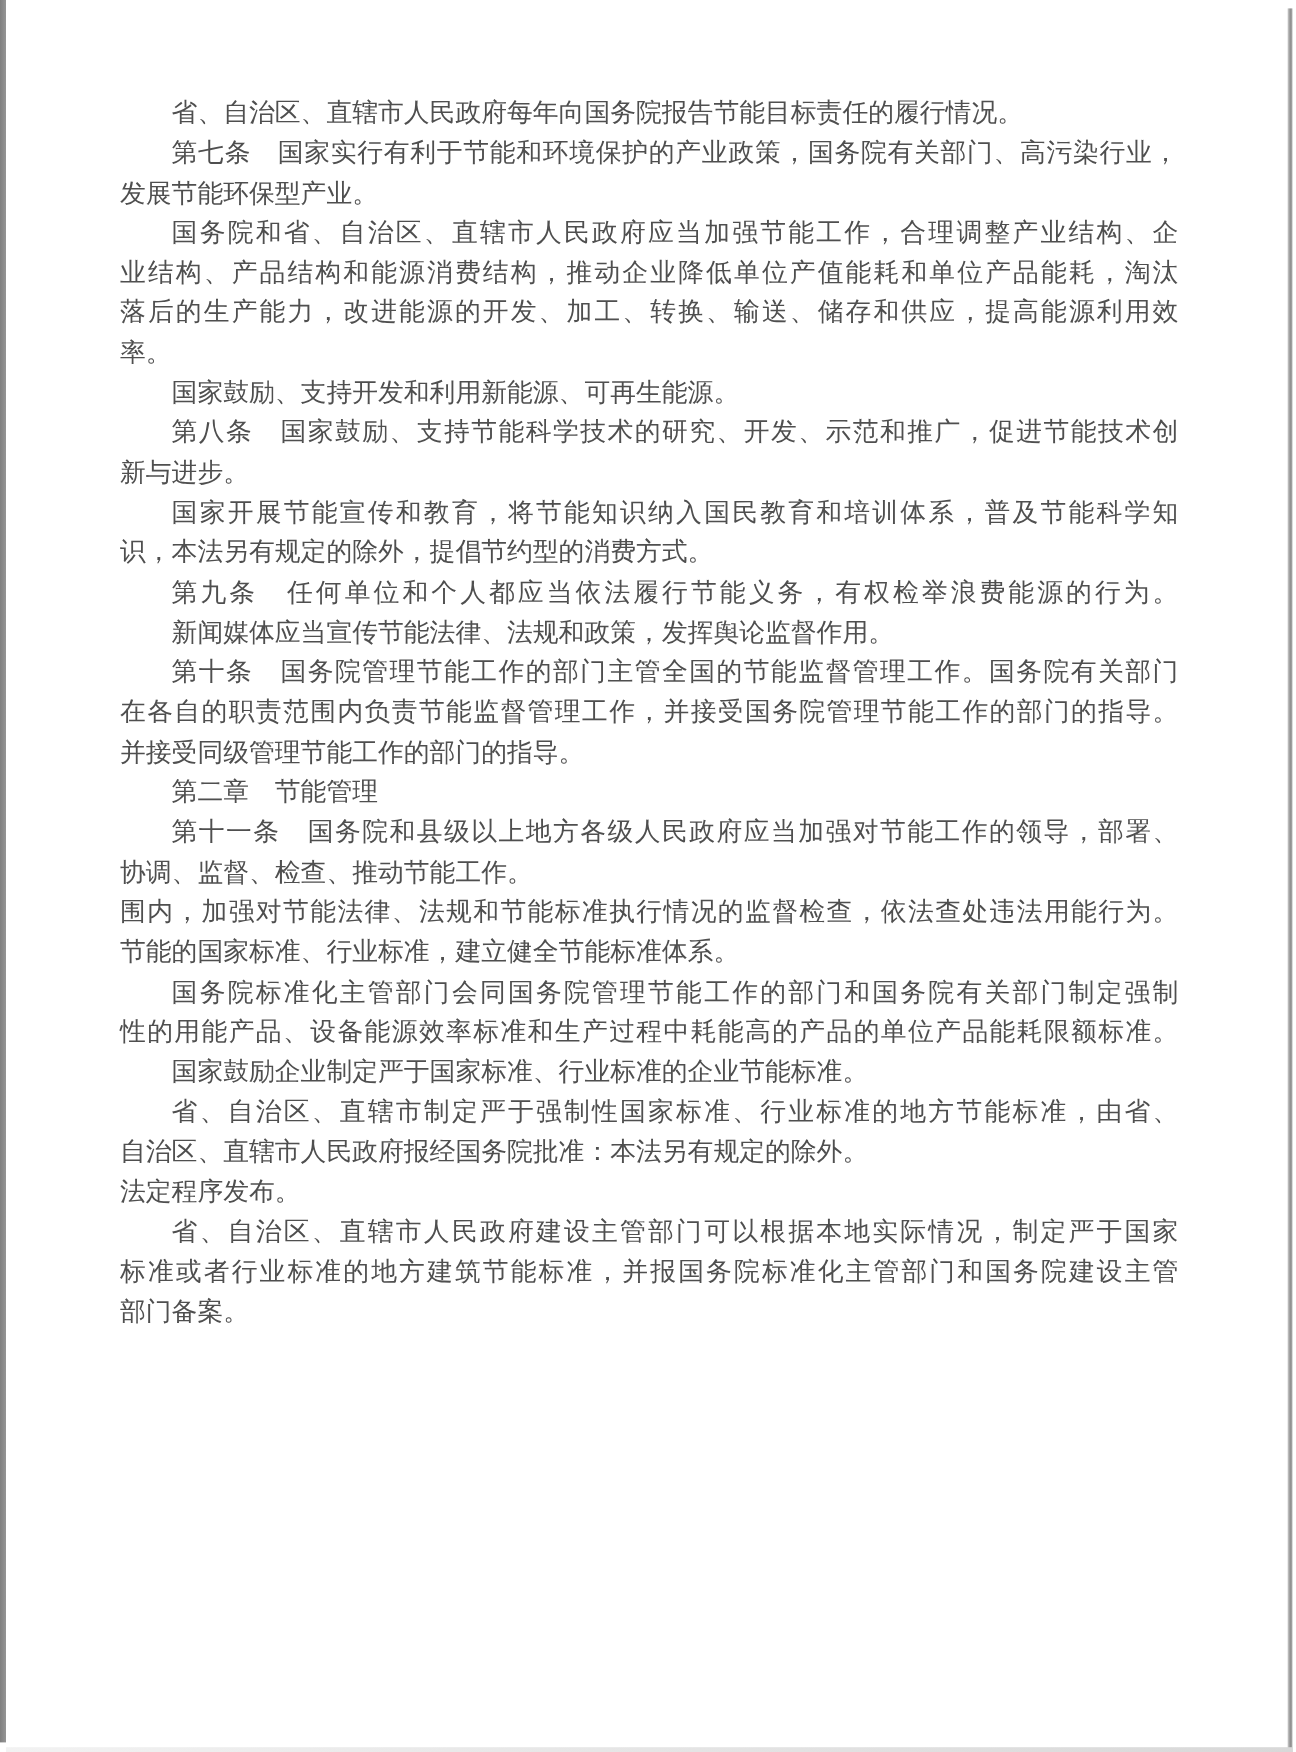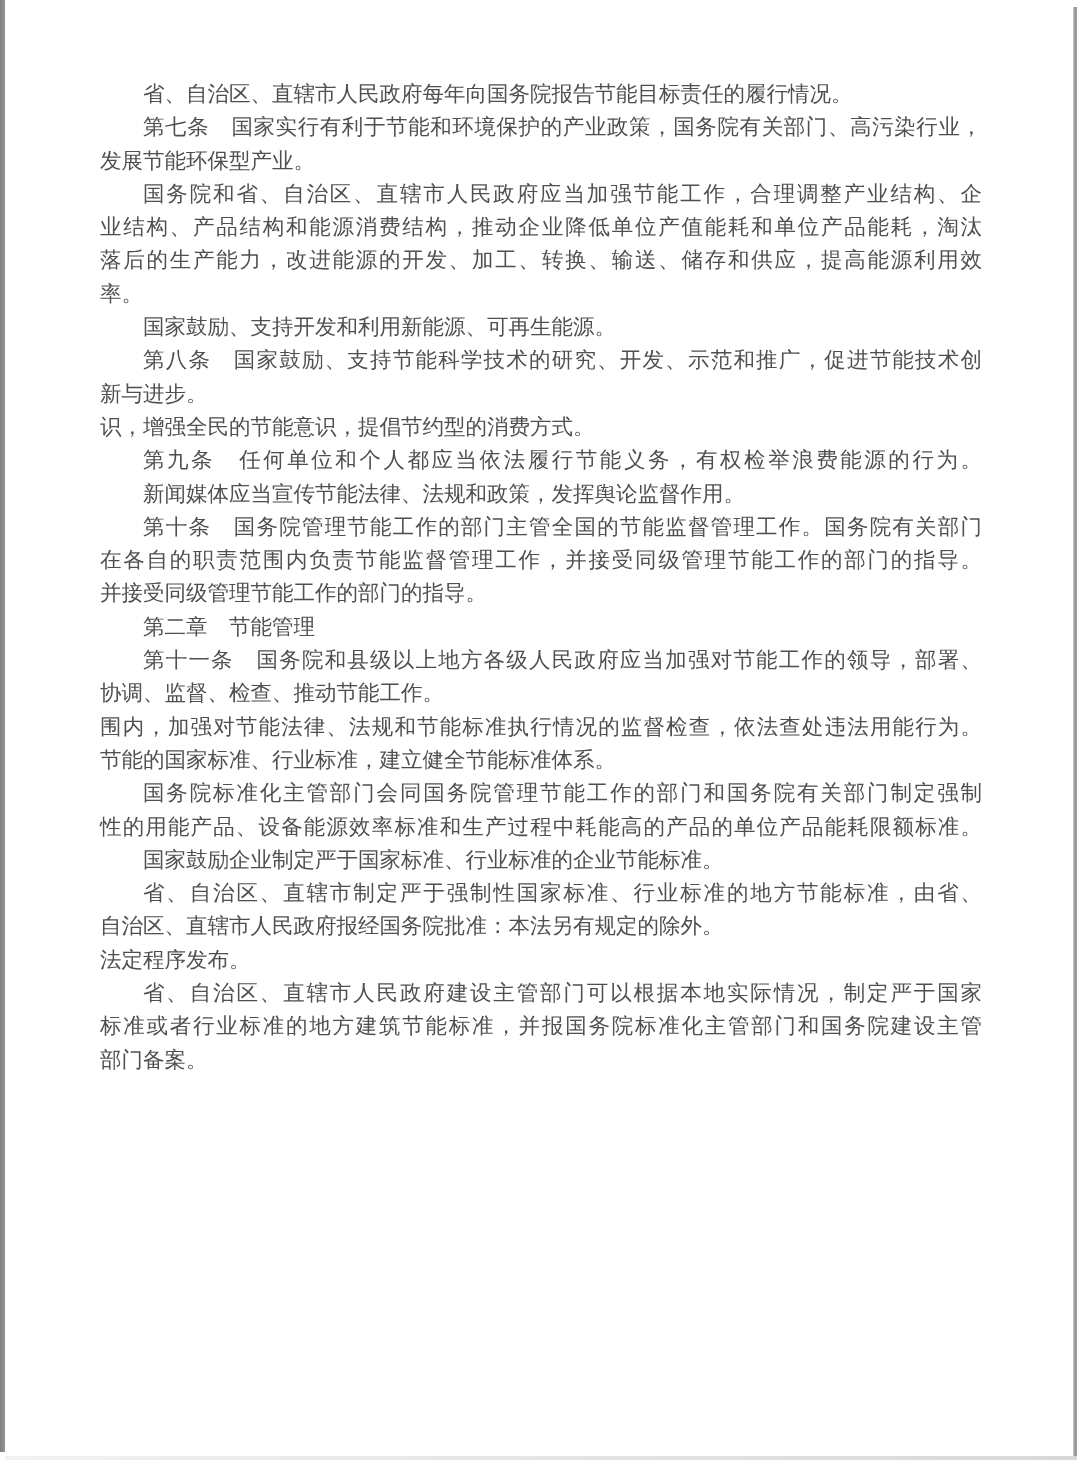--- a/index.html
+++ b/index.html
@@ -49,25 +49,26 @@
       <div class="line ind end">省、自治区、直辖市人民政府每年向国务院报告节能目标责任的履行情况。</div>
       <div class="line ind">第七条　国家实行有利于节能和环境保护的产业政策，国务院有关部门、高污染行业，</div>
       <div class="line end">发展节能环保型产业。</div>
       <div class="line ind">国务院和省、自治区、直辖市人民政府应当加强节能工作，合理调整产业结构、企</div>
       <div class="line">业结构、产品结构和能源消费结构，推动企业降低单位产值能耗和单位产品能耗，淘汰</div>
       <div class="line">落后的生产能力，改进能源的开发、加工、转换、输送、储存和供应，提高能源利用效</div>
       <div class="line end">率。</div>
       <div class="line ind end">国家鼓励、支持开发和利用新能源、可再生能源。</div>
       <div class="line ind">第八条　国家鼓励、支持节能科学技术的研究、开发、示范和推广，促进节能技术创</div>
       <div class="line end">新与进步。</div>
-      <div class="line end">识，增强全民的节能意识，提倡节约型的消费方式。</div>
+      <div class="line ind">国家开展节能宣传和教育，将节能知识纳入国民教育和培训体系，普及节能科学知</div>
+      <div class="line end">识，本法另有规定的除外，提倡节约型的消费方式。</div>
       <div class="line ind">第九条　任何单位和个人都应当依法履行节能义务，有权检举浪费能源的行为。</div>
       <div class="line ind end">新闻媒体应当宣传节能法律、法规和政策，发挥舆论监督作用。</div>
       <div class="line ind">第十条　国务院管理节能工作的部门主管全国的节能监督管理工作。国务院有关部门</div>
-      <div class="line">在各自的职责范围内负责节能监督管理工作，并接受同级管理节能工作的部门的指导。</div>
+      <div class="line">在各自的职责范围内负责节能监督管理工作，并接受国务院管理节能工作的部门的指导。</div>
       <div class="line end">并接受同级管理节能工作的部门的指导。</div>
       <div class="line ind end">第二章　节能管理</div>
       <div class="line ind">第十一条　国务院和县级以上地方各级人民政府应当加强对节能工作的领导，部署、</div>
       <div class="line end">协调、监督、检查、推动节能工作。</div>
       <div class="line">围内，加强对节能法律、法规和节能标准执行情况的监督检查，依法查处违法用能行为。</div>
       <div class="line end">节能的国家标准、行业标准，建立健全节能标准体系。</div>
       <div class="line ind">国务院标准化主管部门会同国务院管理节能工作的部门和国务院有关部门制定强制</div>
       <div class="line">性的用能产品、设备能源效率标准和生产过程中耗能高的产品的单位产品能耗限额标准。</div>
       <div class="line ind end">国家鼓励企业制定严于国家标准、行业标准的企业节能标准。</div>
       <div class="line ind">省、自治区、直辖市制定严于强制性国家标准、行业标准的地方节能标准，由省、</div>

